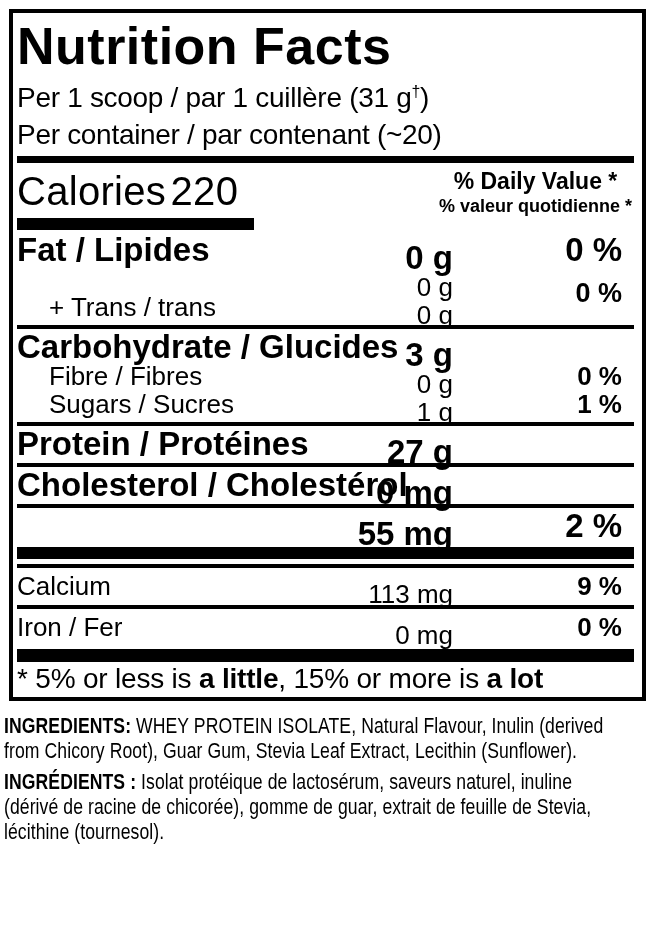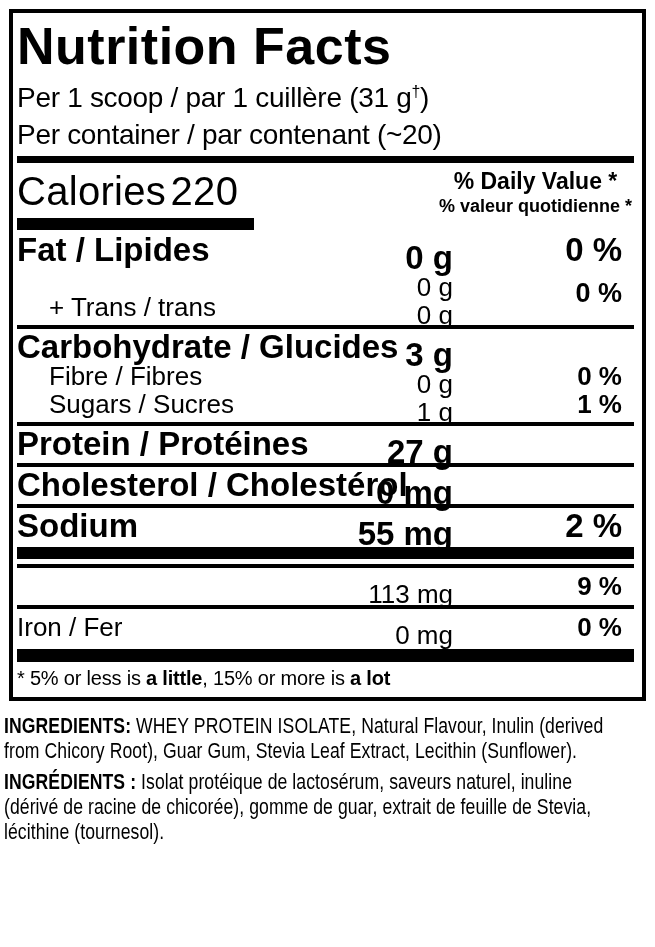--- a/index.html
+++ b/index.html
@@ -30,21 +30,21 @@
   .row .amt{position:absolute;right:181px;top:8px;white-space:nowrap;}
   .row .dv{position:absolute;right:12px;top:0;font-weight:700;white-space:nowrap;}
   .sub{padding-left:32px;height:28px;line-height:28px;font-weight:400;font-size:26px;}
   .sub .amt{font-weight:400;}
   .group{position:relative;}
   .gdv{position:absolute;right:12px;top:50%;transform:translateY(-50%);font-weight:700;font-size:27px;}
   .rule{height:4px;background:#000;margin:4px 0 3px 0;}
   .bar{height:12px;background:#000;margin:6px 0 5px 0;}
   .bar2{height:13px;background:#000;margin:7px 0 4px 0;}
   .min{font-size:26px;font-weight:400;}
-  .fn{font-size:20px;line-height:25px;letter-spacing:-.2px;white-space:nowrap;}
+  .fn{font-size:28px;line-height:25px;letter-spacing:-.2px;white-space:nowrap;}
   .fn1{margin-top:4px;}
   .ing{
     margin-left:4px;font-size:22px;line-height:25px;
     transform:scaleX(.8);transform-origin:0 0;width:125%;
     white-space:nowrap;letter-spacing:.1px;
   }
   .ing-en{margin-top:12px;}
   .ing-fr{margin-top:6px;}
   .ln{display:block;}
 </style>
@@ -114,31 +114,31 @@
   <div class="rule"></div>
 
   <div class="row b">
     <span class="nm">Cholesterol / Cholestérol</span>
     <span class="amt">0 mg</span>
   </div>
 
   <div class="rule"></div>
 
   <div class="row b">
-    <span class="nm">Sodium</span>
     <span class="amt">55 mg</span>
     <span class="dv">2 %</span>
   </div>
 
   <div class="bar"></div>
 
 
   <div class="rule"></div>
 
   <div class="row min">
+    <span class="nm">Calcium</span>
     <span class="amt">113 mg</span>
     <span class="dv">9 %</span>
   </div>
 
   <div class="rule"></div>
 
   <div class="row min">
     <span class="nm">Iron / Fer</span>
     <span class="amt">0 mg</span>
     <span class="dv">0 %</span>

